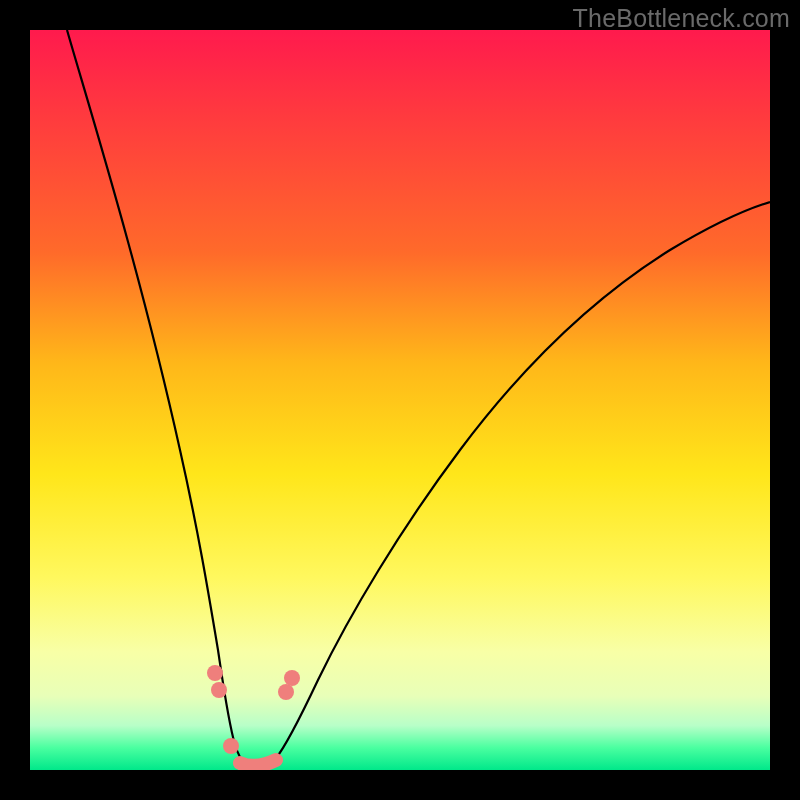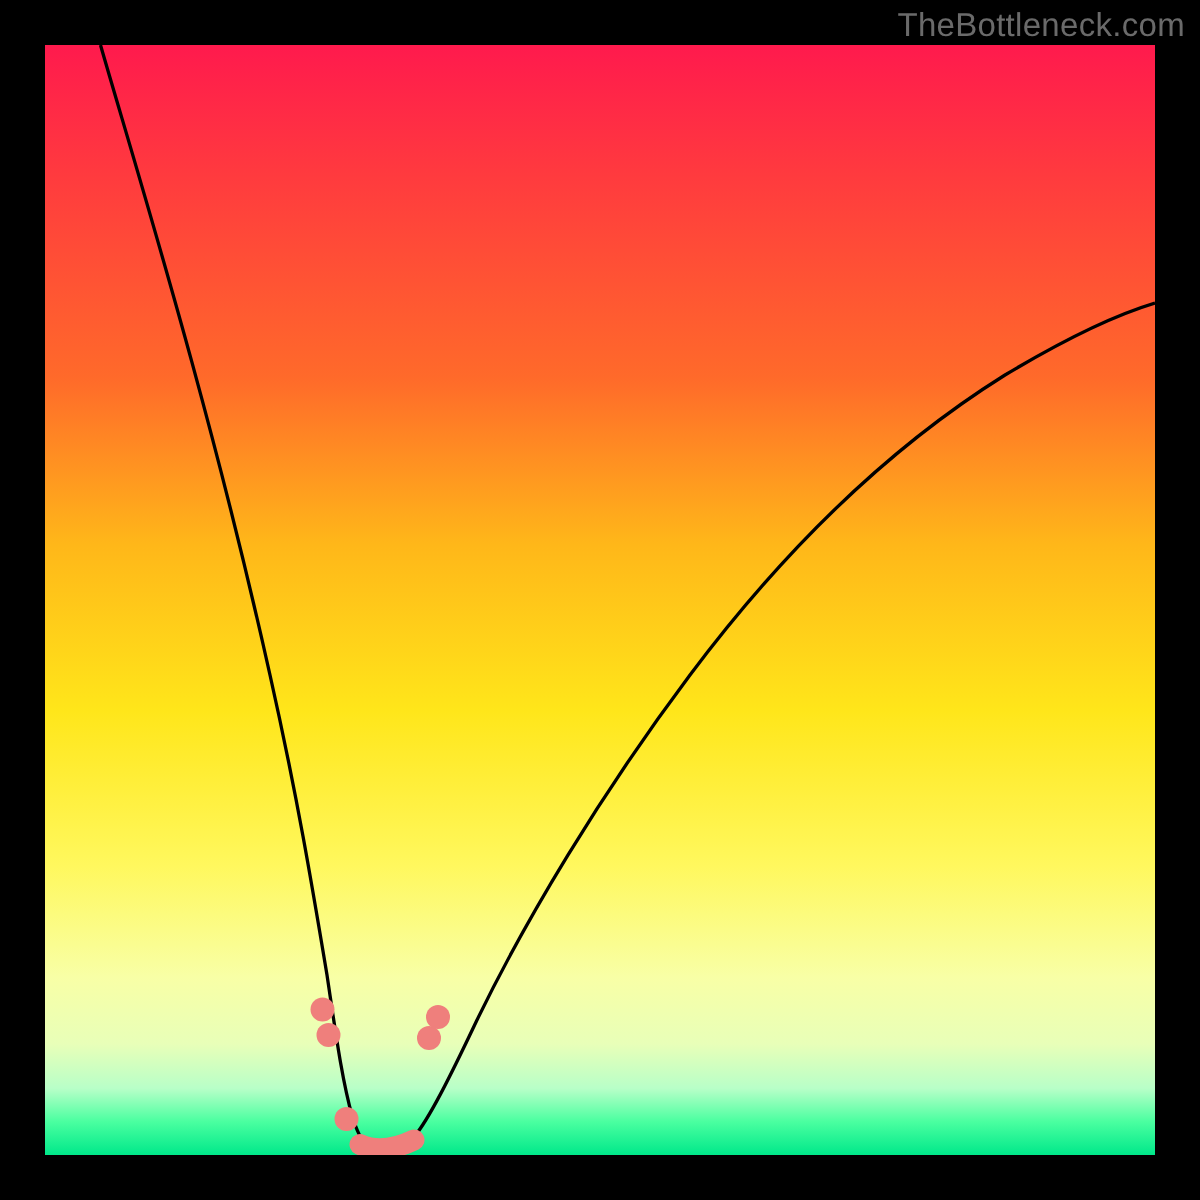--- a/index.html
+++ b/index.html
@@ -36,21 +36,21 @@
       #b8ffc8 94%,
       #4affa0 97%,
       #00e88a 100%
     );
   }
   .watermark {
     position: absolute;
     top: 4px;
     right: 10px;
     color: #6a6a6a;
-    font-size: 22px;
+    font-size: 25px;
     font-weight: 400;
     letter-spacing: 0.2px;
   }
   svg.curve {
     position: absolute;
     left: 0; top: 0;
     width: 740px; height: 740px;
   }
   .curve path.line {
     fill: none;

